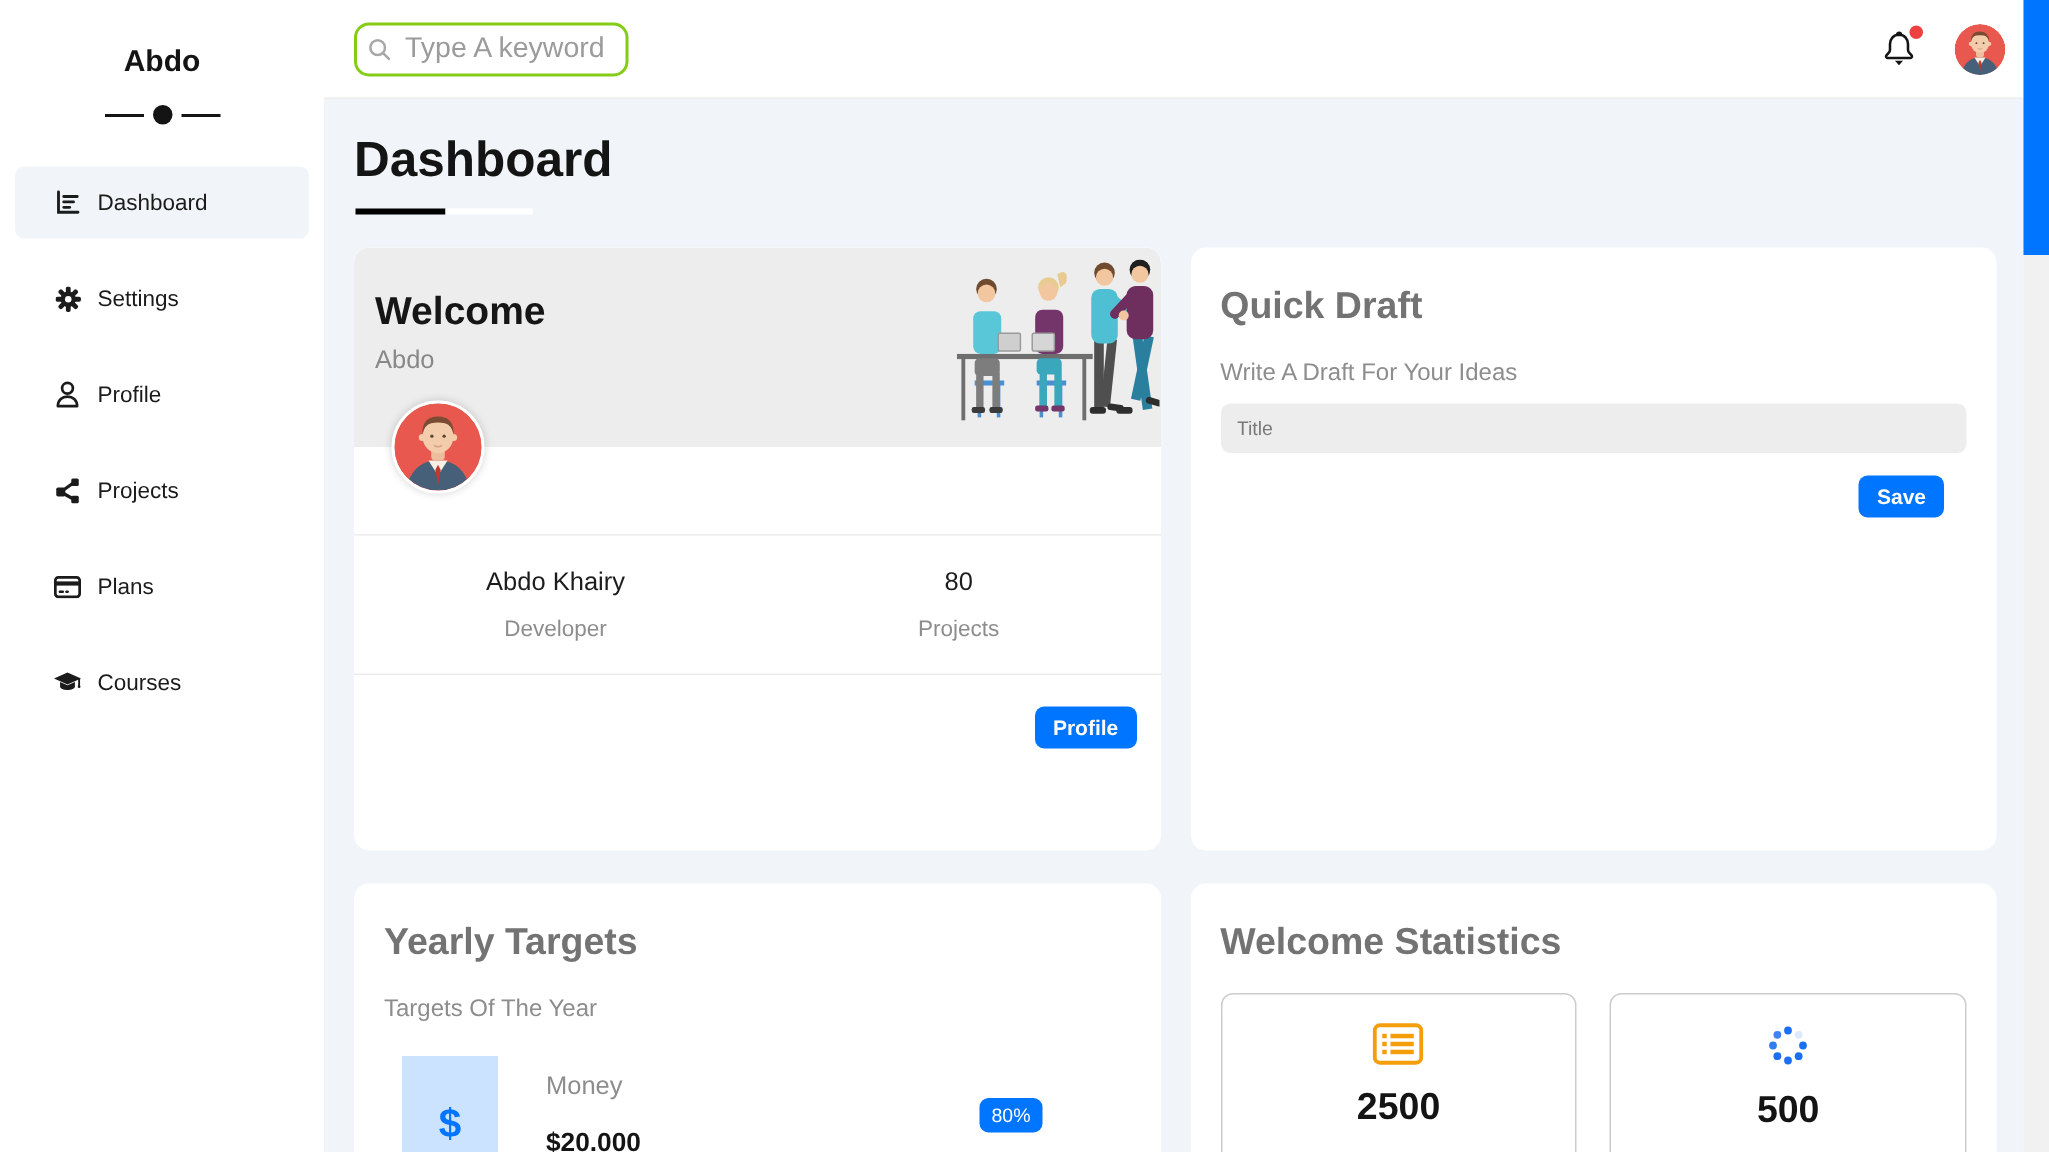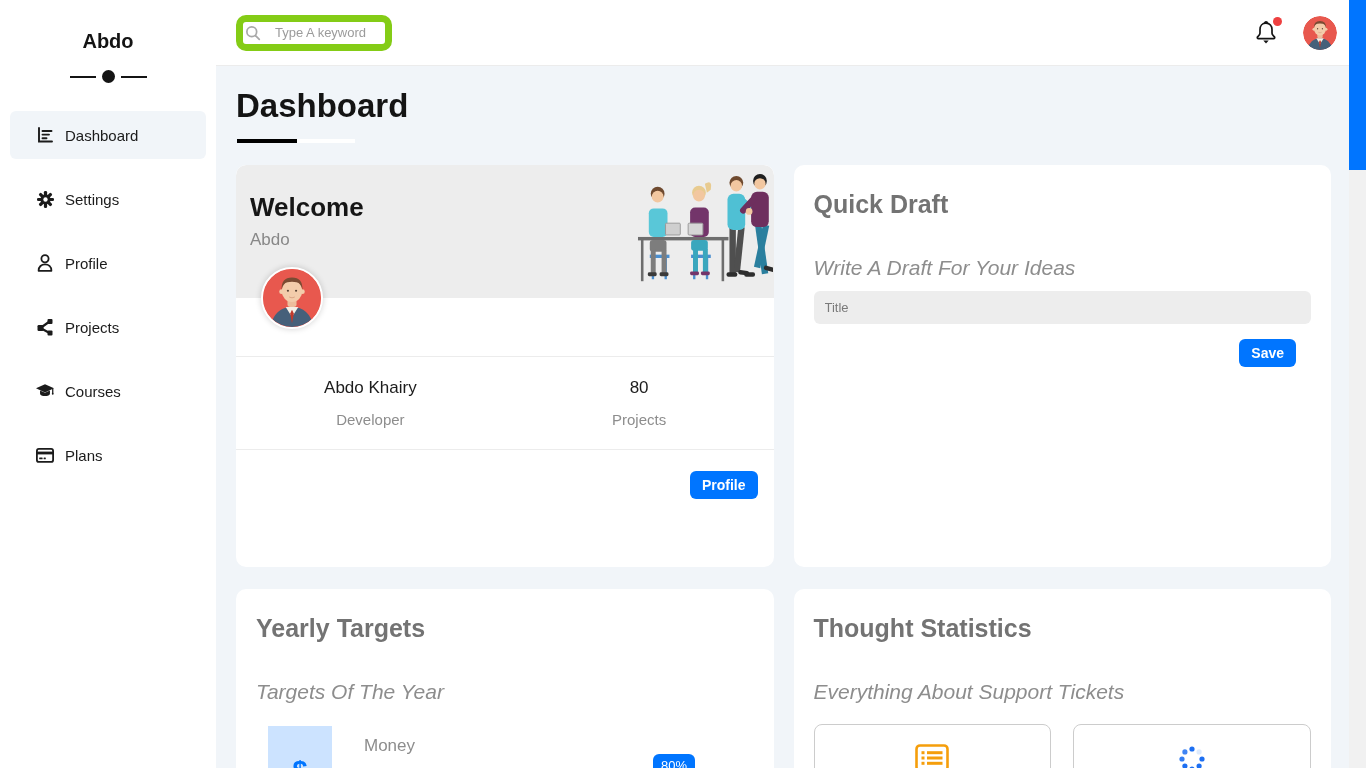--- a/index.html
+++ b/index.html
@@ -22,40 +22,40 @@
 
   
   .scrollbar { position:absolute; right:0; top:0; width:17px; height:768px; background:#f1f1f1; z-index:9; }
   .scroll-thumb { position:absolute; left:0; right:0; top:0; height:170px; background:#0075ff; }
 
   
   .topbar { position:absolute; left:216px; top:0; right:17px; height:66px; background:#fff;
             border-bottom:1px solid #ececec; display:flex; align-items:center; justify-content:space-between;
             padding:0 12px 0 20px; z-index:4; }
   .search { position:relative; }
-  .search input { width:156px; height:36px; border:7px solid #84cc16; border-radius:10px; background:#fff;
-                  padding:0 10px 0 32px; font-size:13px; color:#333; outline:none; font-family:inherit; }
+  .search input { width:183px; height:36px; border:2px solid #84cc16; border-radius:10px; background:#fff;
+                  padding:0 10px 0 32px; font-size:19px; color:#333; outline:none; font-family:inherit; }
   .search input::placeholder { color:#9b9b9b; }
   .search .mag { position:absolute; left:9px; top:10px; }
   .top-right { display:flex; align-items:center; gap:23px; }
   .bell-wrap { position:relative; cursor:pointer; width:26px; height:26px; }
   .bell-dot { position:absolute; top:-3px; right:-2px; width:9px; height:9px; border-radius:50%; background:#ee4040; }
   .avatar-sm { width:34px; height:34px; border-radius:50%; overflow:hidden; cursor:pointer; }
 
   
   .main { position:absolute; left:216px; top:66px; right:17px; bottom:0; padding:20px 18px 0 20px; overflow:hidden; }
   .page-title { font-size:33px; font-weight:700; color:#141414; line-height:1.2; }
   .title-underline { display:flex; margin-top:13px; margin-left:1px; }
   .title-underline .b { width:60px; height:4px; background:#000; }
   .title-underline .w { width:58px; height:4px; background:#fff; }
   .grid { margin-top:22px; display:grid; grid-template-columns:1fr 1fr; gap:22px 20px; }
   .card { background:#fff; border-radius:10px; height:402px; position:relative; overflow:hidden; }
   .card--pad { padding:25px 20px 0; }
   .card-title { font-size:25px; font-weight:700; color:#737373; line-height:1.15; }
-  .card-sub { margin-top:38px; font-size:21px; color:#8d8d8d;font-style:italic; }
+  .card-sub { margin-top:22px; font-size:16px; color:#8d8d8d; }
 
   
   .intro { height:133px; background:#ededed; border-radius:10px 10px 0 0; display:flex;
            justify-content:space-between; }
   .intro-text { padding:27px 0 0 14px; }
   .intro-text h2 { font-size:26px; font-weight:700; color:#161616;text-align:center; }
   .intro-text p { margin-top:7px; font-size:17px; color:#888; }
   .illu { align-self:flex-end; margin-right:1px; }
   .welcome-avatar { width:62px; height:62px; border-radius:50%; border:2px solid #fff;
                     box-shadow:0 0 6px rgba(0,0,0,.18); margin:-31px 0 0 25px; position:relative;
@@ -152,40 +152,40 @@
               <rect x="1.5" y="7" width="6" height="6" rx="1.2" fill="#1b1b1b"></rect>
               <rect x="11.5" y="1" width="5" height="5" rx="1" fill="#1b1b1b"></rect>
               <rect x="11.5" y="12.5" width="5" height="5" rx="1" fill="#1b1b1b"></rect>
             </svg>
         </span>
         <span class="nav-label">Projects</span>
       </div>
 
       <div class="nav-item">
         <span class="nav-icon">
+          <svg width="18" height="15" viewBox="0 0 18 15">
+              <rect x="0.9" y="0.9" width="16.2" height="13" rx="2" fill="none" stroke="#1b1b1b" stroke-width="1.8"></rect>
+              <rect x="0.9" y="3.6" width="16.2" height="2.8" fill="#1b1b1b"></rect>
+              <rect x="3.2" y="9.6" width="3.4" height="1.7" rx="0.5" fill="#1b1b1b"></rect>
+              <rect x="7.6" y="9.6" width="2.2" height="1.7" rx="0.5" fill="#1b1b1b"></rect>
+            </svg>
+        </span>
+        <span class="nav-label">Plans</span>
+      </div>
+
+      <div class="nav-item">
+        <span class="nav-icon">
           <svg width="20" height="17" viewBox="0 0 20 17">
               <path d="M10 0.5 L20 5 L10 9.5 L0 5 Z" fill="#1b1b1b"></path>
               <path d="M4.5 7.5 v3.4 c0 1.5 2.6 2.6 5.5 2.6 s5.5-1.1 5.5-2.6 V7.5 L10 9.9 Z" fill="#1b1b1b"></path>
               <path d="M18.6 5.6 v4.6" stroke="#1b1b1b" stroke-width="1.4" stroke-linecap="round"></path>
               <circle cx="18.6" cy="11" r="1" fill="#1b1b1b"></circle>
             </svg>
         </span>
         <span class="nav-label">Courses</span>
-      </div>
-
-      <div class="nav-item">
-        <span class="nav-icon">
-          <svg width="18" height="15" viewBox="0 0 18 15">
-              <rect x="0.9" y="0.9" width="16.2" height="13" rx="2" fill="none" stroke="#1b1b1b" stroke-width="1.8"></rect>
-              <rect x="0.9" y="3.6" width="16.2" height="2.8" fill="#1b1b1b"></rect>
-              <rect x="3.2" y="9.6" width="3.4" height="1.7" rx="0.5" fill="#1b1b1b"></rect>
-              <rect x="7.6" y="9.6" width="2.2" height="1.7" rx="0.5" fill="#1b1b1b"></rect>
-            </svg>
-        </span>
-        <span class="nav-label">Plans</span>
       </div>
 
     </nav>
   </aside>
 
   <header class="topbar">
     <div class="search">
       <span class="mag">
         <svg width="16" height="16" viewBox="0 0 17 17">
             <circle cx="7.2" cy="7.2" r="5.2" fill="none" stroke="#a8a8a8" stroke-width="1.8"></circle>
@@ -364,22 +364,21 @@
           </div>
           <div class="target-info">
             <div class="target-label">Money</div>
             <div class="target-value">$20.000</div>
           </div>
           <span class="target-badge">80%</span>
         </div>
       </section>
 
       <section class="card card--pad">
-        <h2 class="card-title">Thought Statistics</h2>
-        <p class="card-sub">Everything About Support Tickets</p>
+        <h2 class="card-title">Welcome Statistics</h2>
         <div class="tboxes">
           <div class="tbox">
             <span>
               <svg width="34" height="28" viewBox="0 0 34 28">
                   <rect x="1.5" y="1.5" width="31" height="25" rx="3.5" fill="none" stroke="#f59e0b" stroke-width="2.6"></rect>
                   <rect x="6.5" y="7.2" width="3" height="3" fill="#f59e0b"></rect>
                   <rect x="6.5" y="12.5" width="3" height="3" fill="#f59e0b"></rect>
                   <rect x="6.5" y="17.8" width="3" height="3" fill="#f59e0b"></rect>
                   <rect x="12" y="7.2" width="15.5" height="3" fill="#f59e0b"></rect>
                   <rect x="12" y="12.5" width="15.5" height="3" fill="#f59e0b"></rect>

